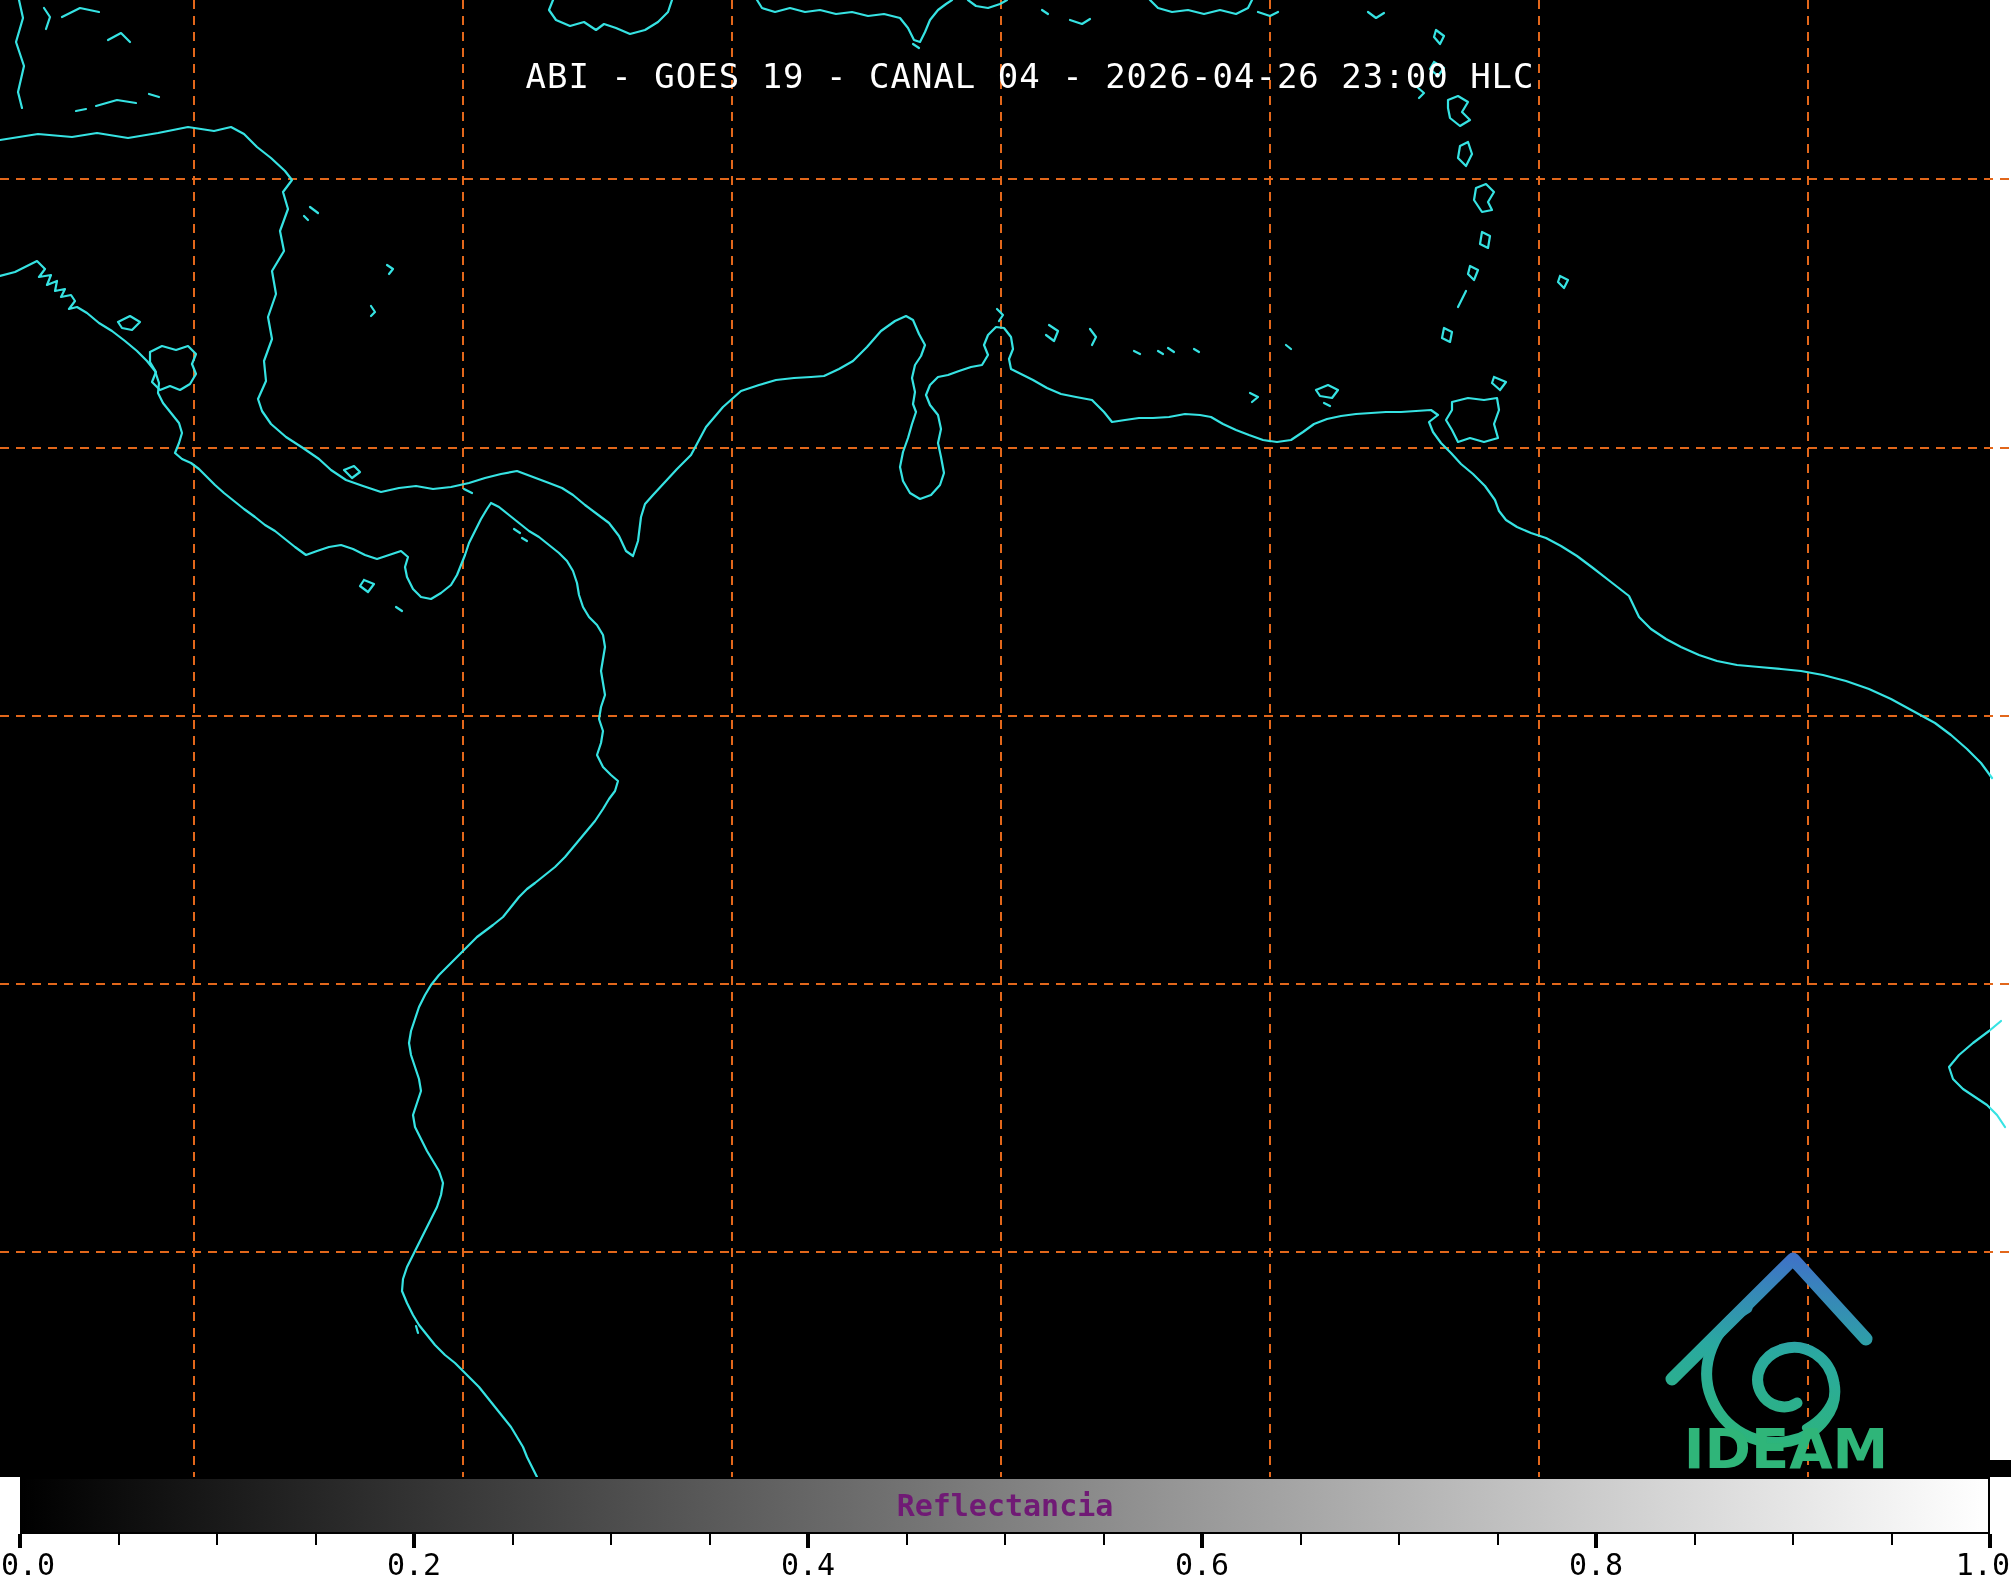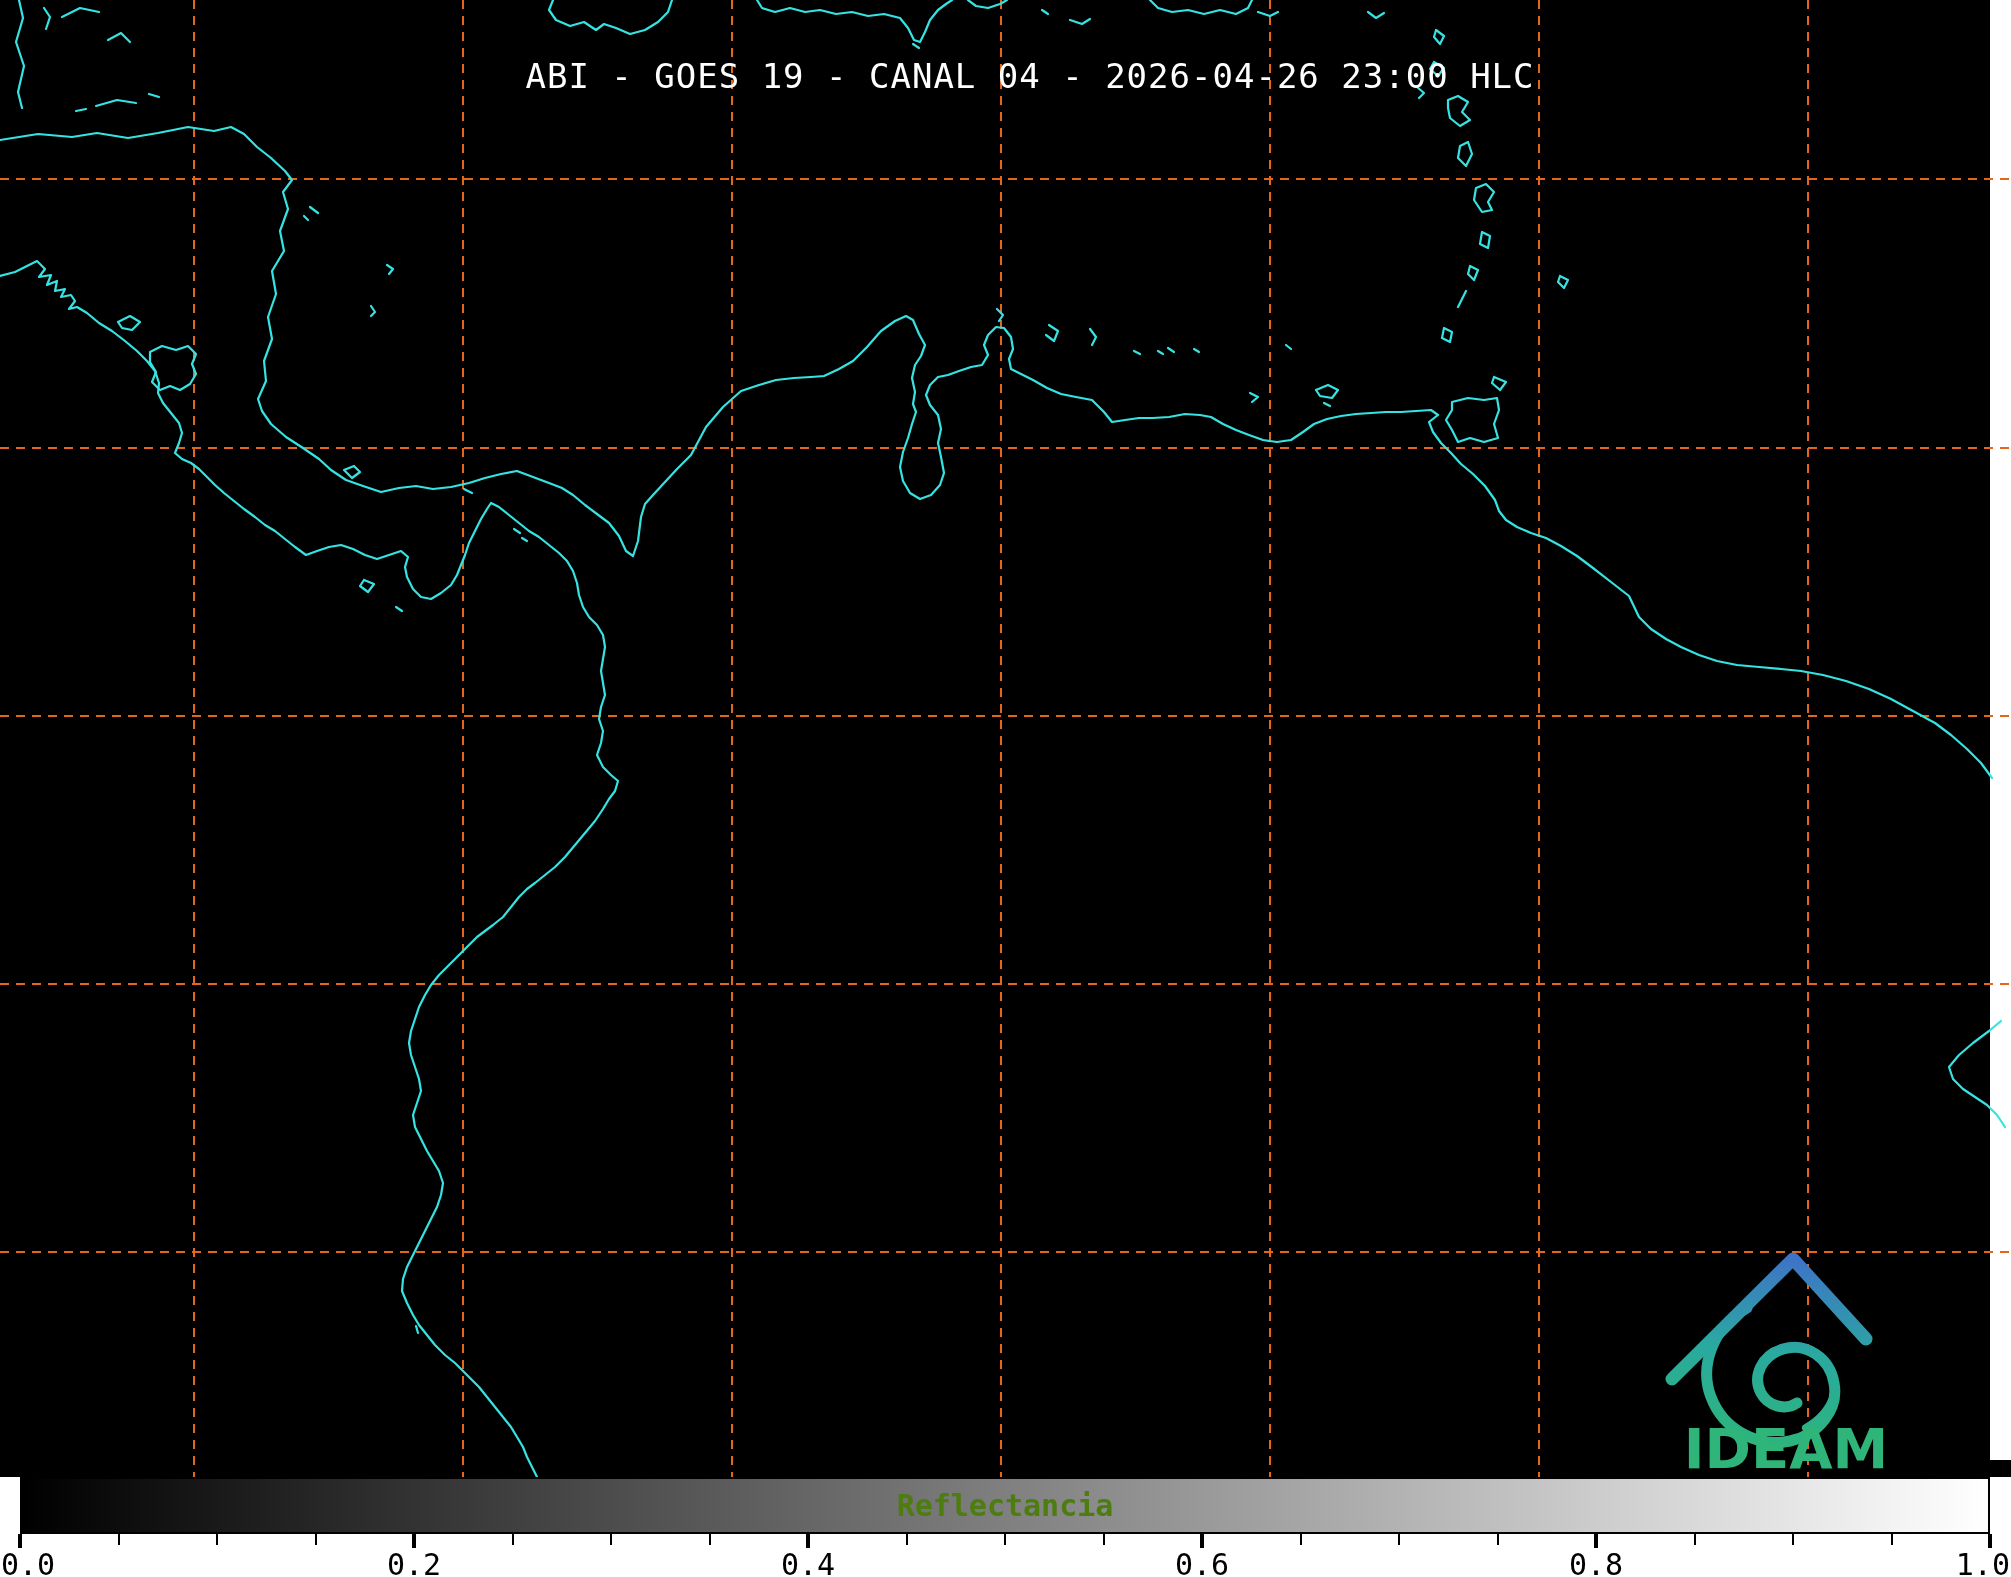--- a/index.html
+++ b/index.html
@@ -16,21 +16,21 @@
   #logo{position:absolute;left:0;top:0;}
   #colorbar-area{
     position:absolute;left:0;top:1477px;width:2011px;height:100px;background:#ffffff;
   }
   #cbar{
     position:absolute;left:20px;top:0;width:1966px;height:53px;
     border:2px solid #000;
   }
   #cbar-label{
     position:absolute;left:1005px;top:11px;transform:translateX(-50%);
-    font-weight:bold;font-size:30px;color:#4d7c0f;z-index:3;white-space:nowrap;
+    font-weight:bold;font-size:30px;color:#701a75;z-index:3;white-space:nowrap;
   }
   .tick{position:absolute;background:#000;transform:translateX(-50%);}
   .tick-label{
     position:absolute;top:70px;font-size:30px;color:#000;white-space:nowrap;
   }
 </style>
 </head>
 <body>
 
 <div id="stage">

